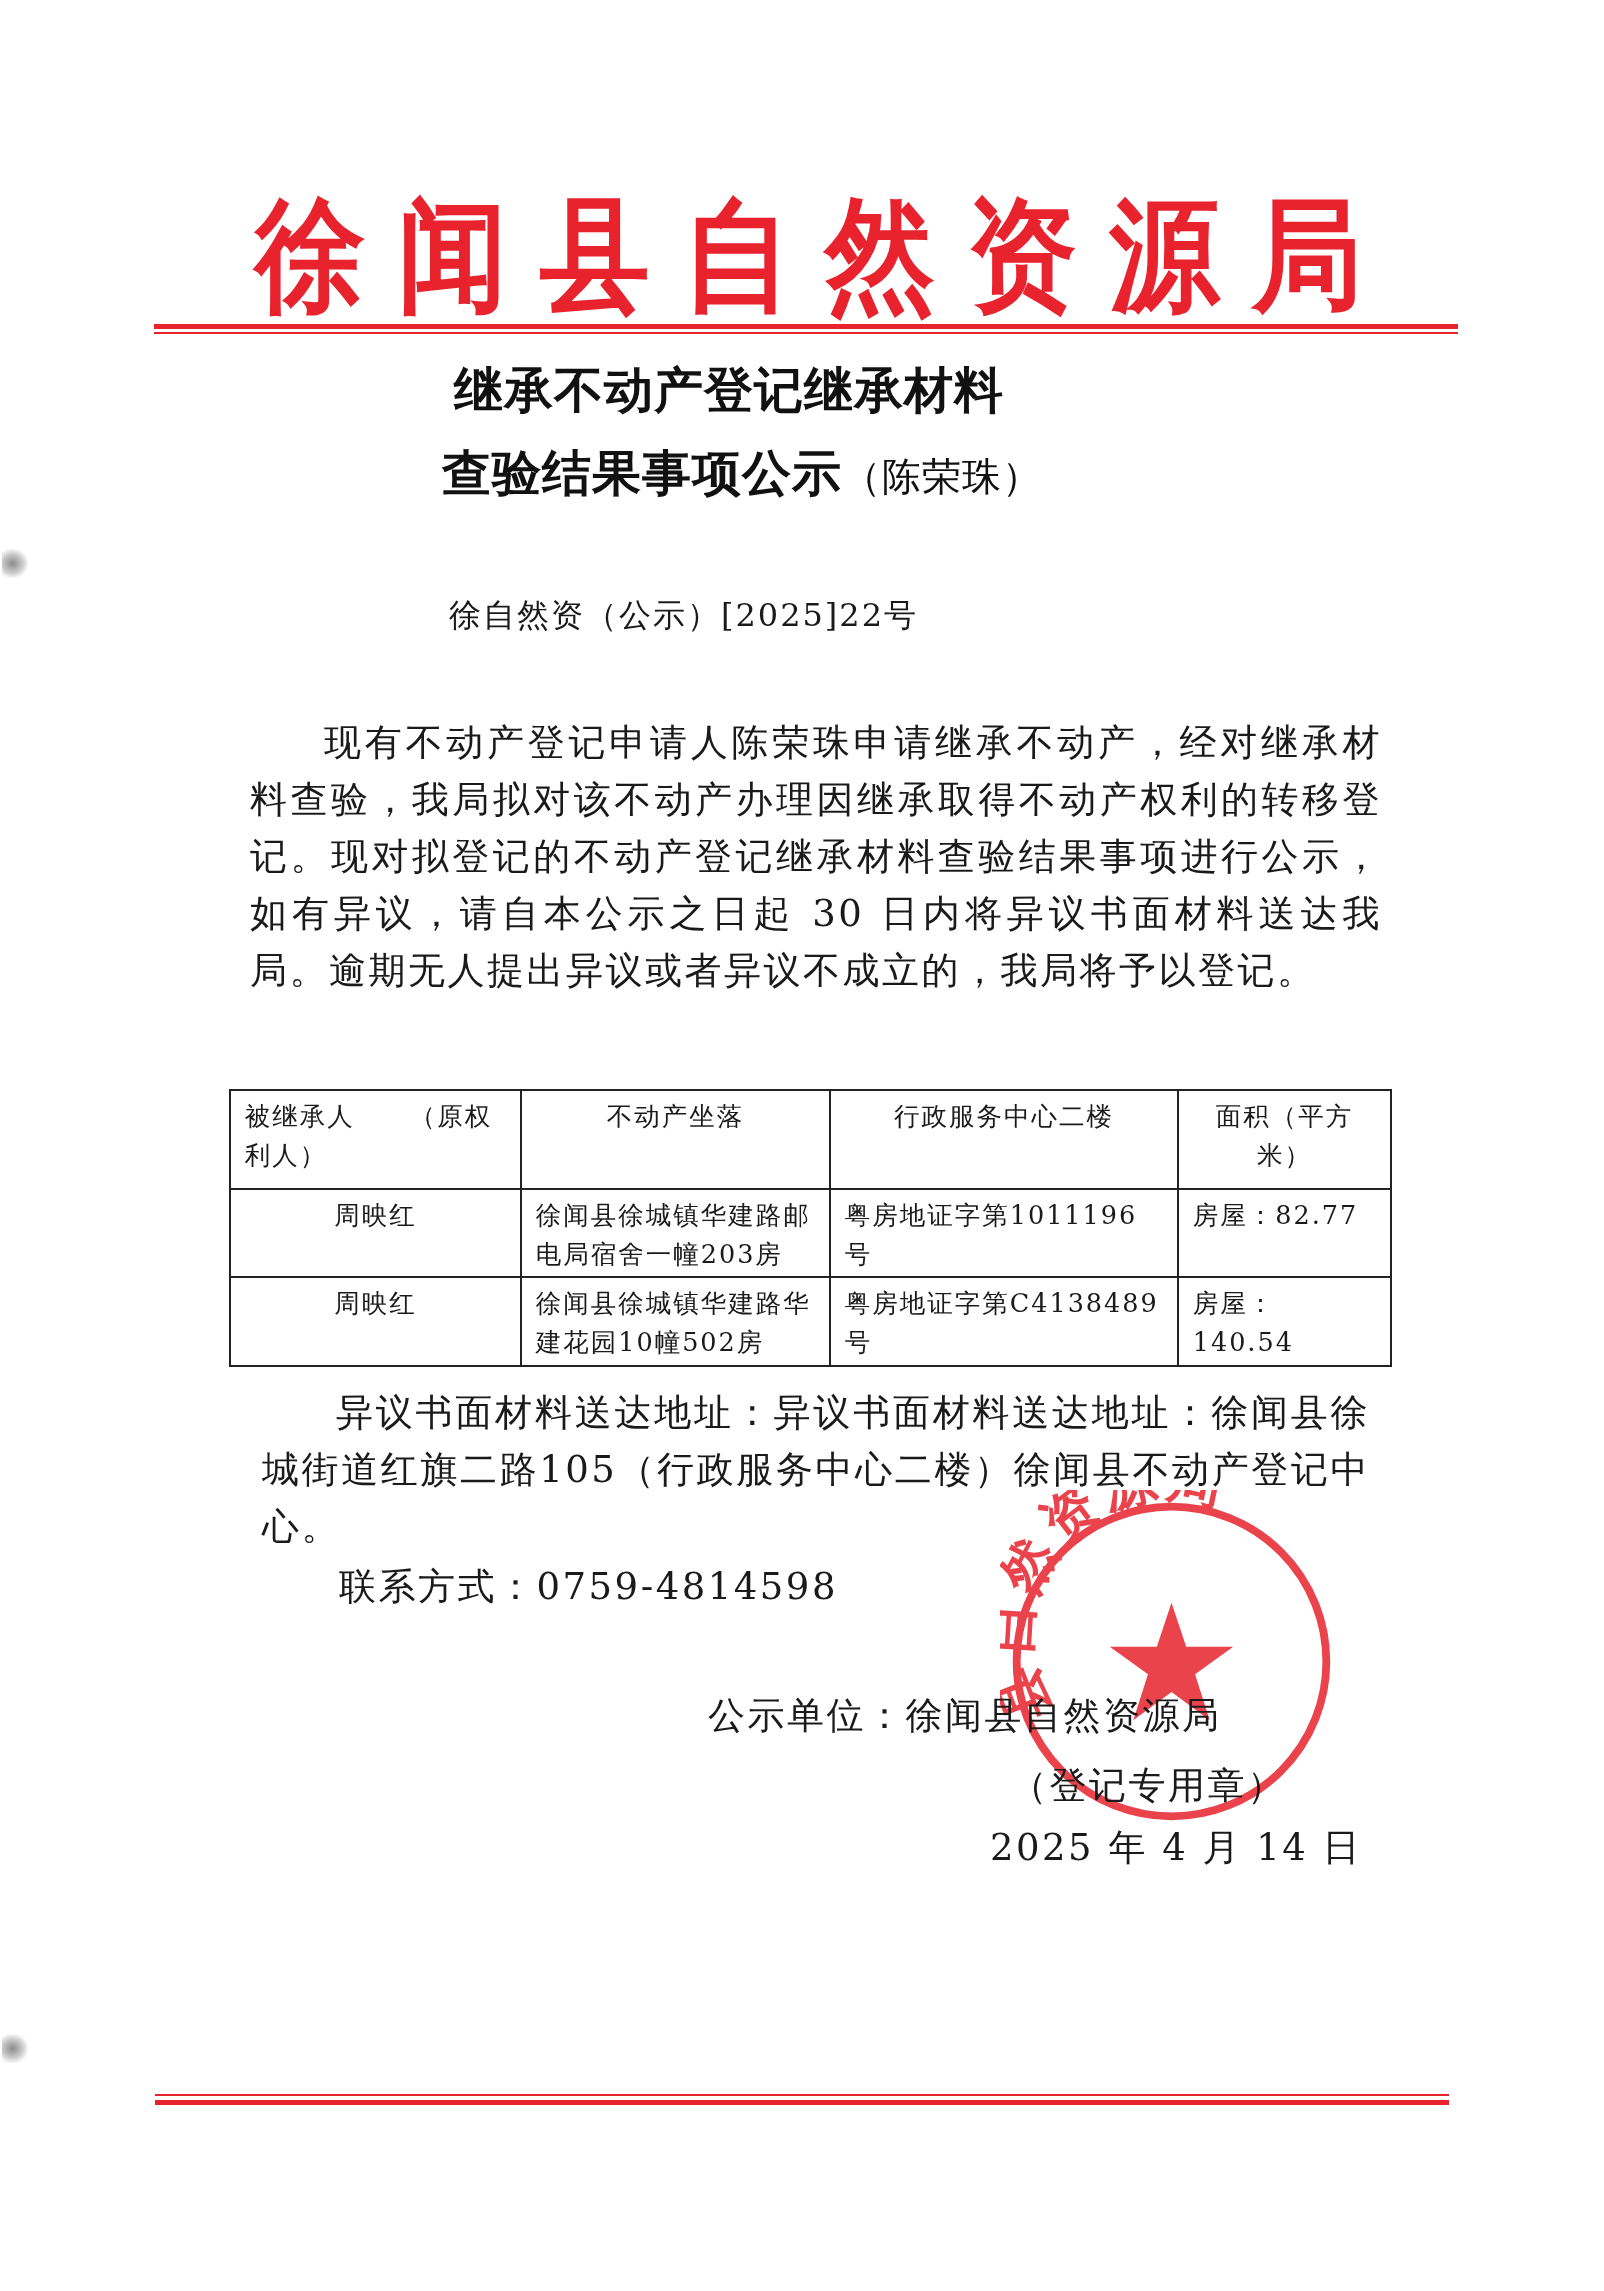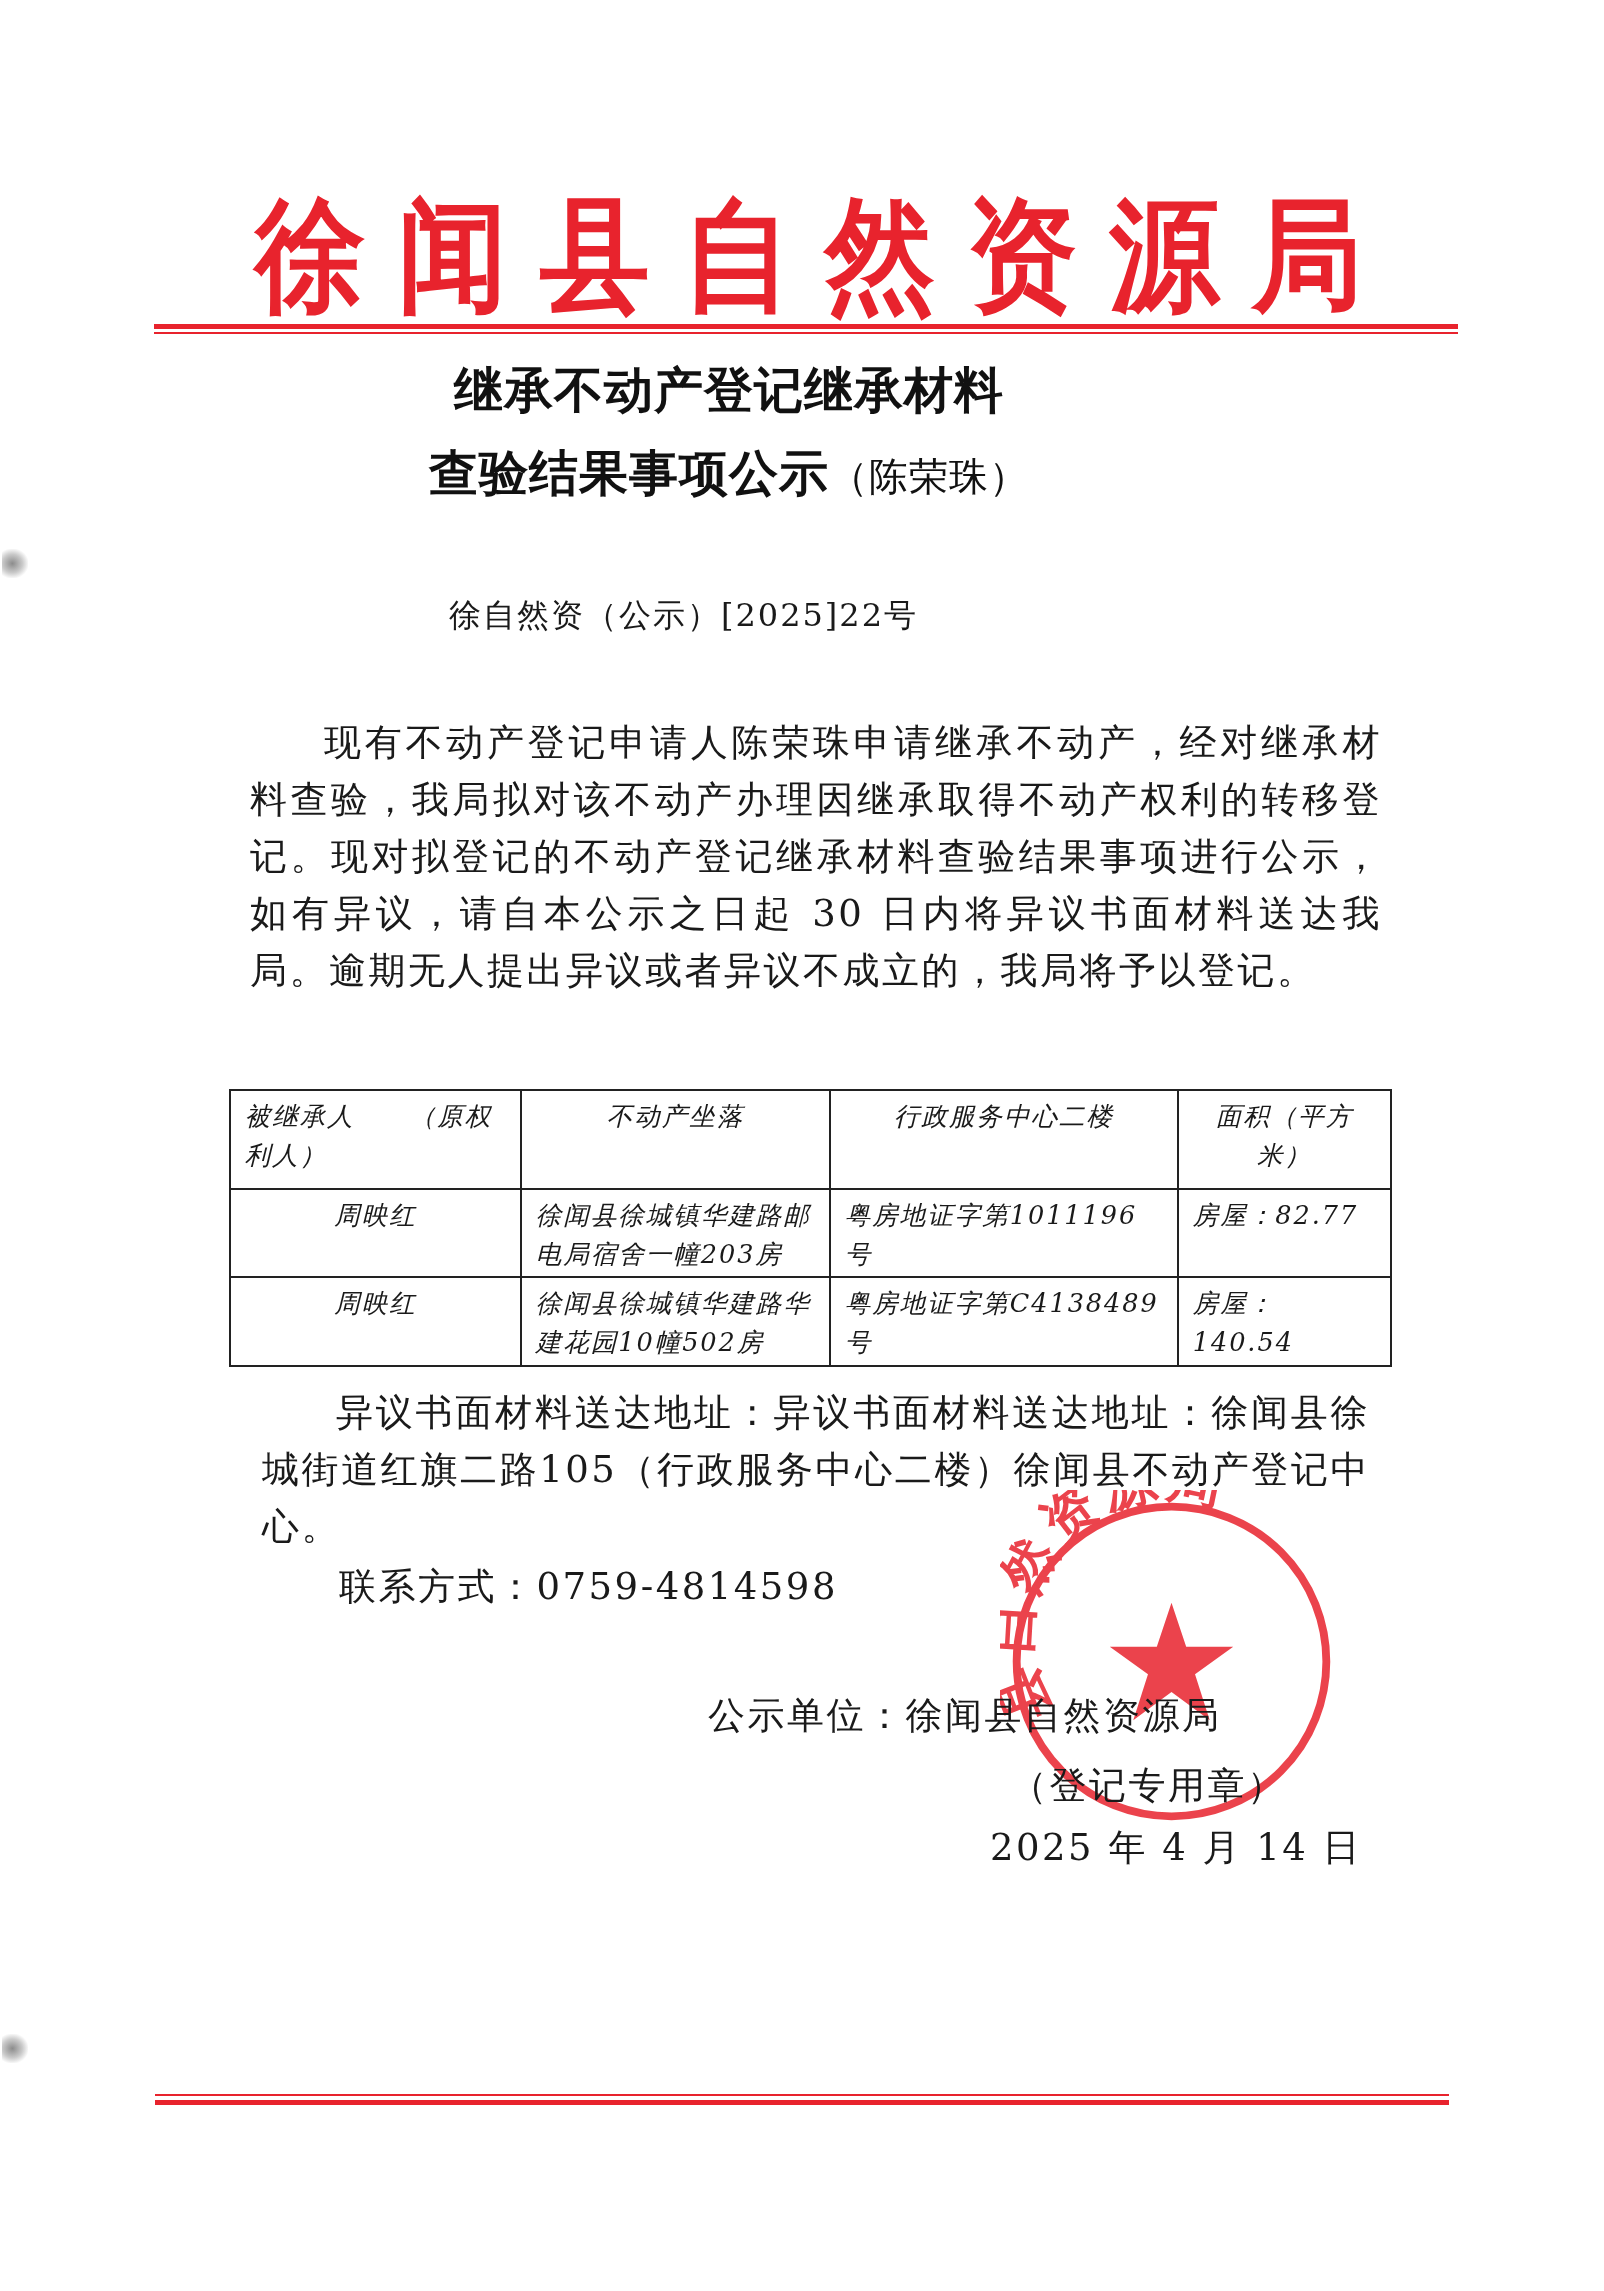--- a/index.html
+++ b/index.html
@@ -22,21 +22,21 @@
   .title .small { font-weight: normal; font-size: 39px; }
 
   .docno { left: 0; width: 1367px; text-align: center; font-size: 32px; top: 594px; letter-spacing: 2px; }
 
   
   .para { left: 250px; width: 1132px; font-size: 37px; line-height: 57px; letter-spacing: 2.5px;
           text-align: justify; }
   .para p { margin: 0; text-indent: 2em; }
 
   
-  .tbl { left: 229px; top: 1089px; border-collapse: collapse; font-size: 25.5px; letter-spacing: 2px; font-style: italic; }
+  .tbl { left: 229px; top: 1089px; border-collapse: collapse; font-size: 25.5px; letter-spacing: 2px; }
   .tbl td, .tbl th { border: 2px solid #222; vertical-align: top; padding: 5.9px 13.7px 0 13.7px;
                      font-weight: normal; line-height: 39px; }
   .tbl th { text-align: center; }
   .tbl td.c { text-align: center; }
   .tbl th.first { text-align: left; }
 
   .addr { left: 250px; width: 1132px; top: 1372px; font-size: 37px; line-height: 57px;
           letter-spacing: 2.5px; text-align: justify; }
   .addr p { margin: 12px; text-indent: 2em; }
   .contact { left: 339px; top: 1562px; font-size: 37px; letter-spacing: 2.5px; }
@@ -60,21 +60,21 @@
   <span>自</span>
   <span>然</span>
   <span>资</span>
   <span>源</span>
   <span>局</span>
 </div>
 <div class="abs redline" style="top:324px; height:4.9px;"></div>
 <div class="abs redline" style="top:332px; height:2px;"></div>
 
 <div class="abs title" style="top:358px;">继承不动产登记继承材料</div>
-<div class="abs title" style="top:441px;">
+<div class="abs title" style="top:441px;padding-left:13px;">
   <span>查验结果事项公示</span><span class="small">（陈荣珠）</span>
 </div>
 
 <div class="abs docno">徐自然资（公示）[2025]22号</div>
 
 <div class="abs para" style="top:714px;">
   <p>现有不动产登记申请人陈荣珠申请继承不动产，经对继承材料查验，我局拟对该不动产办理因继承取得不动产权利的转移登记。现对拟登记的不动产登记继承材料查验结果事项进行公示，如有异议，请自本公示之日起 30 日内将异议书面材料送达我局。逾期无人提出异议或者异议不成立的，我局将予以登记。</p>
 </div>
 
 <table class="abs tbl">

